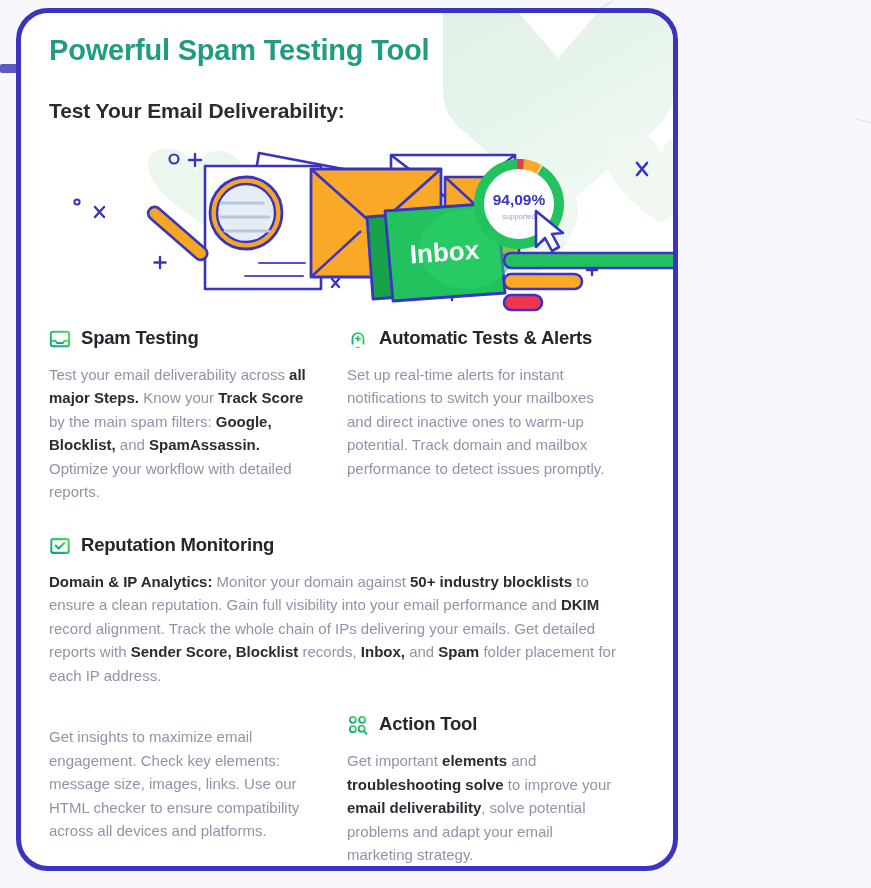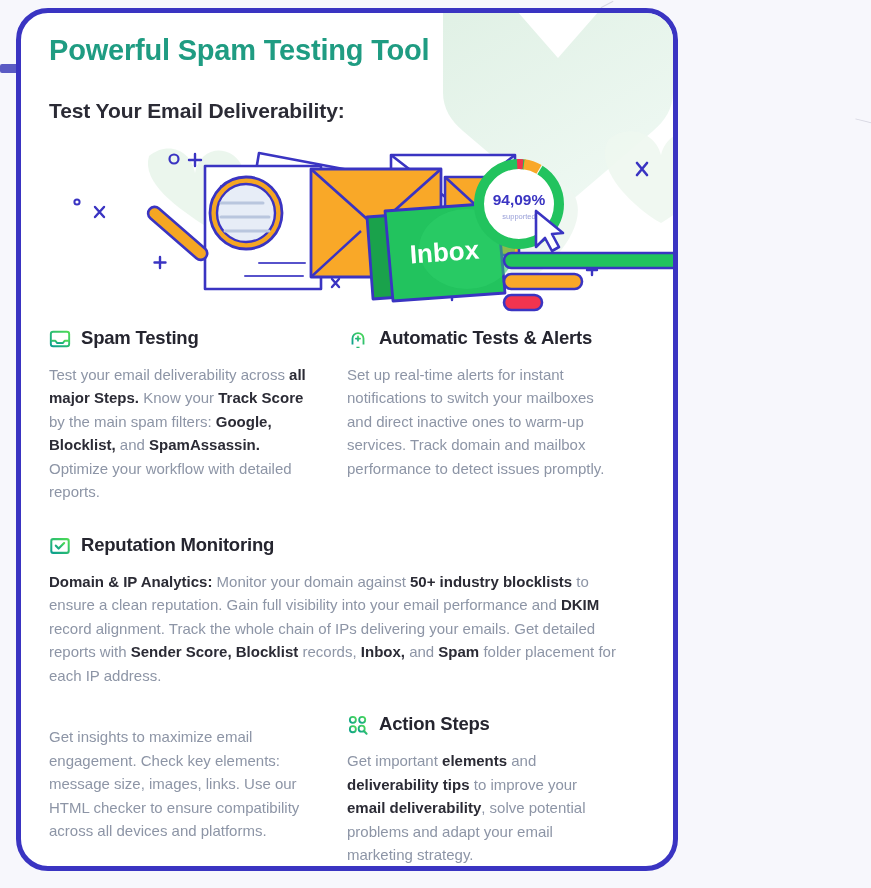--- a/index.html
+++ b/index.html
@@ -269,21 +269,21 @@
               </linearGradient>
                 </defs>
               <path d="M12 2.2 v1.8" stroke="url(#g2)" stroke-width="2" stroke-linecap="round"></path>
               <path d="M6 18 v-6.5 a6 6 0 0 1 12 0 V18" fill="none" stroke="url(#g2)" stroke-width="2"></path>
               <path d="M3.8 18 h16.4" stroke="url(#g2)" stroke-width="2" stroke-linecap="round"></path>
               <path d="M10.3 20.4 h3.4 v1.4 h-3.4 z" fill="url(#g2)"></path>
               <path d="M12 9.2 v4.6 M9.7 11.5 h4.6" stroke="url(#g2)" stroke-width="1.9" stroke-linecap="round"></path>
             </svg>
             <span class="htxt">Automatic Tests &amp; Alerts</span>
           </div>
-          <p class="feat-body">Set up real-time alerts for instant notifications to switch your mailboxes and direct inactive ones to warm-up services. Track domain and mailbox performance to detect issues promptly.</p>
+          <p class="feat-body">Set up real-time alerts for instant notifications to switch your mailboxes and direct inactive ones to warm-up potential. Track domain and mailbox performance to detect issues promptly.</p>
         </div>
       </div>
 
       <div class="block-gap"></div>
 
       <div class="row">
         <div class="col full">
           <div class="feat-head">
             <svg class="ico" viewBox="0 0 24 24">
               <defs>
@@ -316,23 +316,23 @@
                 <stop offset="0%" stop-color="#0a9e8f"></stop>
                     <stop offset="100%" stop-color="#4ddb55"></stop>
               </linearGradient>
                 </defs>
               <circle cx="6.4" cy="6.4" r="3.3" fill="none" stroke="url(#g5)" stroke-width="2"></circle>
               <circle cx="16.6" cy="6.4" r="3.3" fill="none" stroke="url(#g5)" stroke-width="2"></circle>
               <circle cx="6.4" cy="16.6" r="3.3" fill="none" stroke="url(#g5)" stroke-width="2"></circle>
               <circle cx="16" cy="16" r="3.3" fill="none" stroke="url(#g5)" stroke-width="2"></circle>
               <path d="M18.5 18.5 L21.4 21.6" stroke="url(#g5)" stroke-width="2.2" stroke-linecap="round"></path>
             </svg>
-            <span class="htxt">Action Steps</span>
+            <span class="htxt">Action Tool</span>
           </div>
-          <p class="feat-body">Get important <b>elements</b> and <b>deliverability tips</b> to improve your <b>email deliverability</b>, solve potential problems and adapt your email marketing strategy.</p>
+          <p class="feat-body">Get important <b>elements</b> and <b>troubleshooting solve</b> to improve your <b>email deliverability</b>, solve potential problems and adapt your email marketing strategy.</p>
         </div>
       </div>
 
       <div class="cta-wrap">
         <button class="cta" style="background: #a16207;">Get 2 Free Deliverability Tests</button>
       </div>
 
     </div>
   </div>
 </div>

